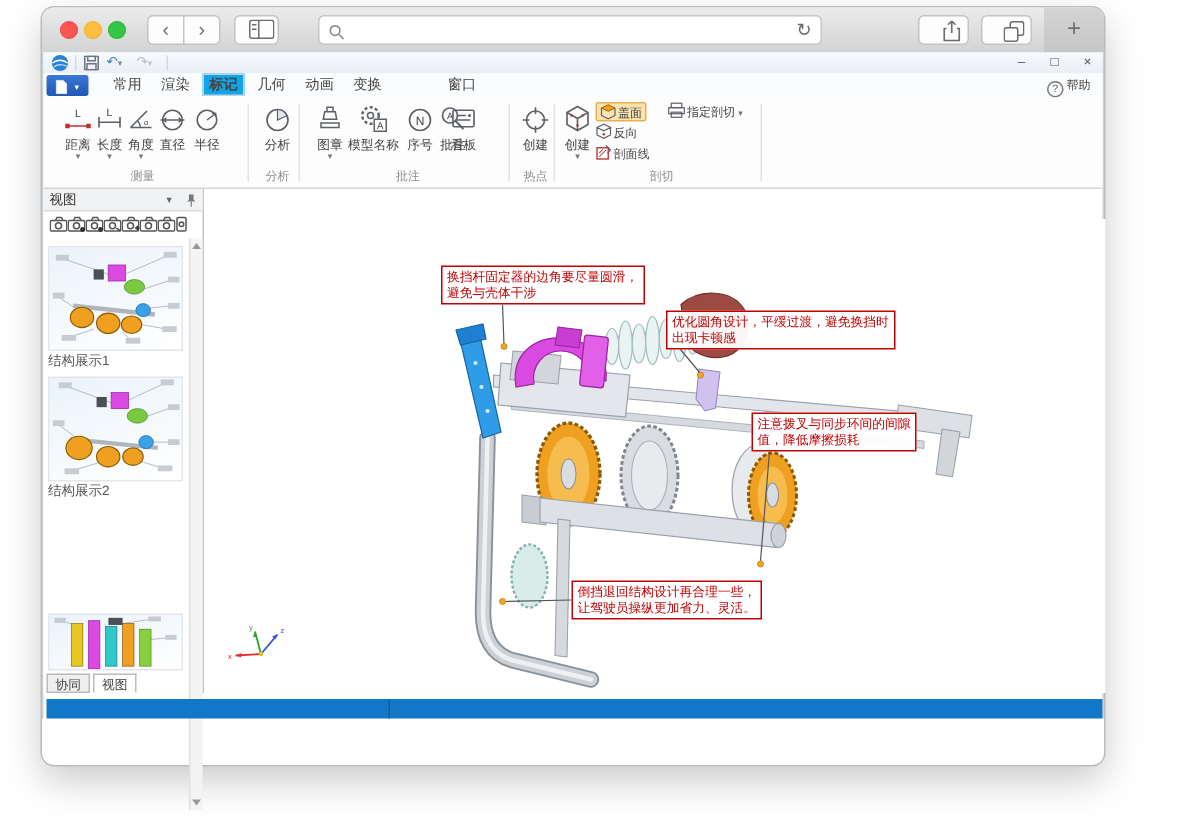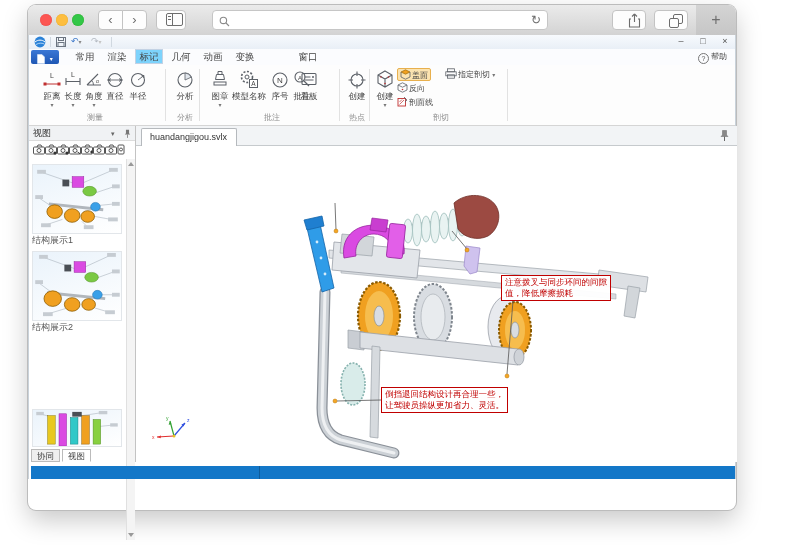--- a/index.html
+++ b/index.html
@@ -17,21 +17,21 @@
   .addr input{position:absolute;left:20px;top:1px;width:290px;height:16px;border:none;outline:none;font-size:11px;background:transparent;}
   .newtab{position:absolute;left:668px;top:0;width:40px;height:30px;background:linear-gradient(#d4d4d4,#c6c6c6);
     border-radius:0 8px 0 0;color:#6f6f6f;font-size:16px;text-align:center;line-height:30px;}
   
   .app{position:absolute;left:0;top:30px;width:708px;height:444px;background:#fff;border-left:1px solid #c9d2da;border-right:1px solid #c9d2da;box-sizing:border-box;}
   .titlebar{position:absolute;left:0;top:0;width:100%;height:14px;background:linear-gradient(#f7fafd,#e9eff6);}
   .tbi{position:absolute;top:1px;font-size:9px;color:#3d78c9;}
   .winctl{position:absolute;top:0;width:16px;height:12px;text-align:center;font-size:9px;color:#555;line-height:12px;}
   .menurow{position:absolute;left:0;top:14px;width:100%;height:16px;background:#fbfcfe;}
   .mtab{position:absolute;top:0;height:15px;font-size:9.5px;color:#444;text-align:center;line-height:15px;width:28px;}
-  .mtab.active{border:1px solid #c3d2e4;background:#7dd3fc;box-sizing:border-box;line-height:13px;}
+  .mtab.active{border:1px solid #c3d2e4;background:#0ea5e9;box-sizing:border-box;line-height:13px;font-weight:bold;}
   .filebtn{position:absolute;left:2px;top:1px;width:28px;height:14px;border-radius:2px;
     background:linear-gradient(#3a77d6,#1f57b4);text-align:center;color:#fff;}
   .helpbox{position:absolute;right:8px;top:1px;height:13px;font-size:8px;color:#444;line-height:13px;}
   .qcirc{display:inline-block;width:9px;height:9px;border:1px solid #777;border-radius:50%;font-size:7px;line-height:9px;text-align:center;color:#555;vertical-align:-2px;margin-right:2px;}
   
   .ribbon{position:absolute;left:0;top:30px;width:100%;height:61px;background:#fdfdfd;border-bottom:1px solid #d5d5d5;box-sizing:border-box;}
   .rbtn{position:absolute;top:2px;width:22px;text-align:center;cursor:default;}
   .rbtn .ric{height:24px;display:flex;align-items:center;justify-content:center;}
   .rlabel{font-size:8.5px;color:#444;white-space:nowrap;display:block;}
   .rcaret{font-size:6px;color:#777;line-height:5px;display:block;}
@@ -325,27 +325,20 @@
           <rect x="2.5" y="0.8" width="7" height="3" fill="none" stroke="#5c6168" stroke-width="0.8"></rect>
           <rect x="0.8" y="3.8" width="10.4" height="4" fill="none" stroke="#5c6168" stroke-width="0.8"></rect>
           <rect x="2.5" y="6.8" width="7" height="3.4" fill="none" stroke="#5c6168" stroke-width="0.8"></rect>
         </svg><span>指定剖切</span>
         <span style="font-size:6px;color:#777;">▾</span>
       </div>
       <div class="glabel" style="left:412px;">剖切</div>
       <div class="gsep" style="left:478px;"></div>
     </div>
 
-    <div class="doctabbar">
-      <div class="doctab">huandangjigou.svlx</div>
-      <svg class="abs" style="right:8px;top:4px;" width="9" height="12" viewBox="0 0 9 12">
-        <path d="M2.5,0.5 h4 v4.5 l1.5,1.5 h-7 l1.5,-1.5 z" fill="#888" stroke="#666" stroke-width="0.5"></path>
-        <line x1="4.5" y1="6.5" x2="4.5" y2="11" stroke="#666" stroke-width="1"></line>
-      </svg>
-    </div>
 
     <div class="sidepanel">
       <div class="sphead">
         <span style="margin-left:4px;">视图</span>
         <span class="abs" style="left:82px;font-size:7px;color:#666;">▾</span>
         <svg class="abs" style="left:95px;top:3px;" width="7" height="10" viewBox="0 0 9 12">
           <path d="M2.5,0.5 h4 v4.5 l1.5,1.5 h-7 l1.5,-1.5 z" fill="#777"></path>
             <line x1="4.5" y1="6.5" x2="4.5" y2="11" stroke="#777" stroke-width="1"></line>
         </svg>
       </div>
@@ -576,20 +569,28 @@
           <path d="M245,254 L201,255" fill="none"></path>
         </g>
         <g fill="#f5a623" stroke="#b97708" stroke-width="0.5">
           <circle cx="200" cy="85" r="2"></circle>
             <circle cx="331" cy="104" r="2"></circle>
             <circle cx="371" cy="230" r="2"></circle>
             <circle cx="199" cy="255" r="2"></circle>
         </g>
       </svg>
 
+      <div class="callout" style="left:158px;top:31px;">
+        <div>换挡杆固定器的边角要尽量圆滑，</div>
+        <div>避免与壳体干涉</div>
+      </div>
+      <div class="callout" style="left:308px;top:61px;">
+        <div>优化圆角设计，平缓过渡，避免换挡时</div>
+        <div>出现卡顿感</div>
+      </div>
       <div class="callout" style="left:245px;top:241px;">
         <div>倒挡退回结构设计再合理一些，</div>
         <div>让驾驶员操纵更加省力、灵活。</div>
       </div>
       <div class="callout" style="left:365px;top:129px;">
         <div>注意拨叉与同步环间的间隙</div>
         <div>值，降低摩擦损耗</div>
       </div>
 
       <svg class="abs" style="left:14px;top:268px;" width="42" height="30" viewBox="0 0 42 30">

